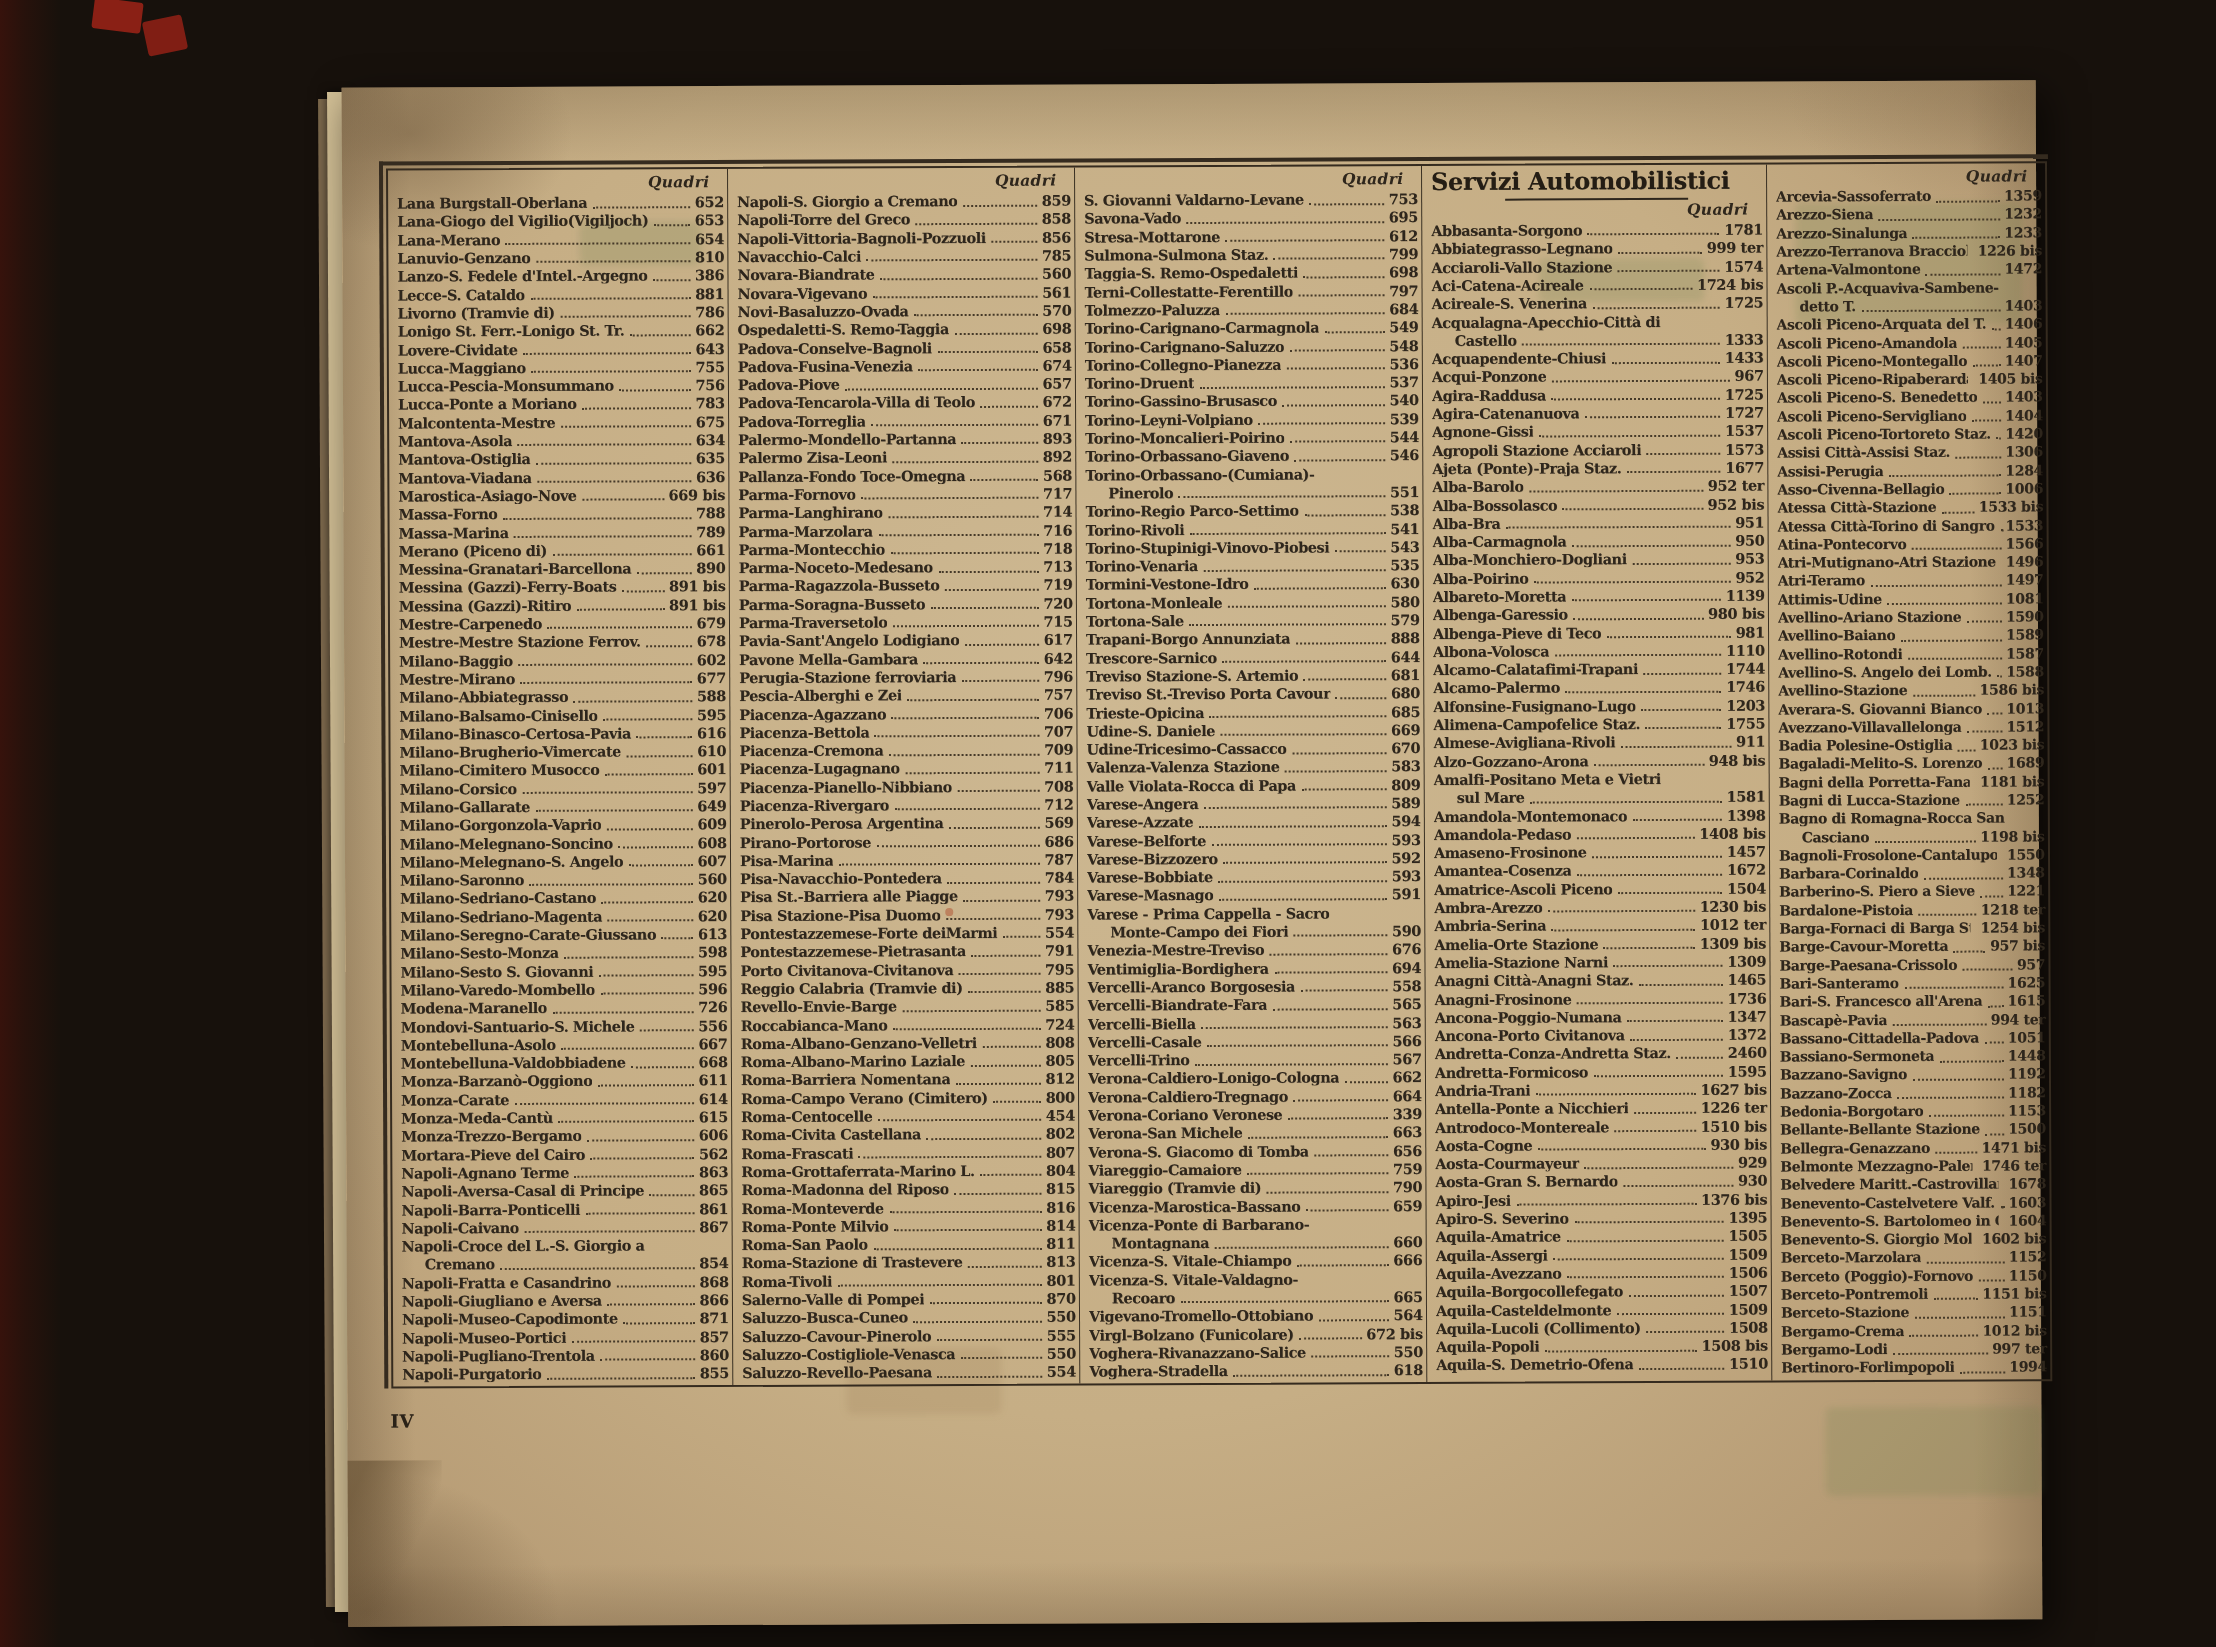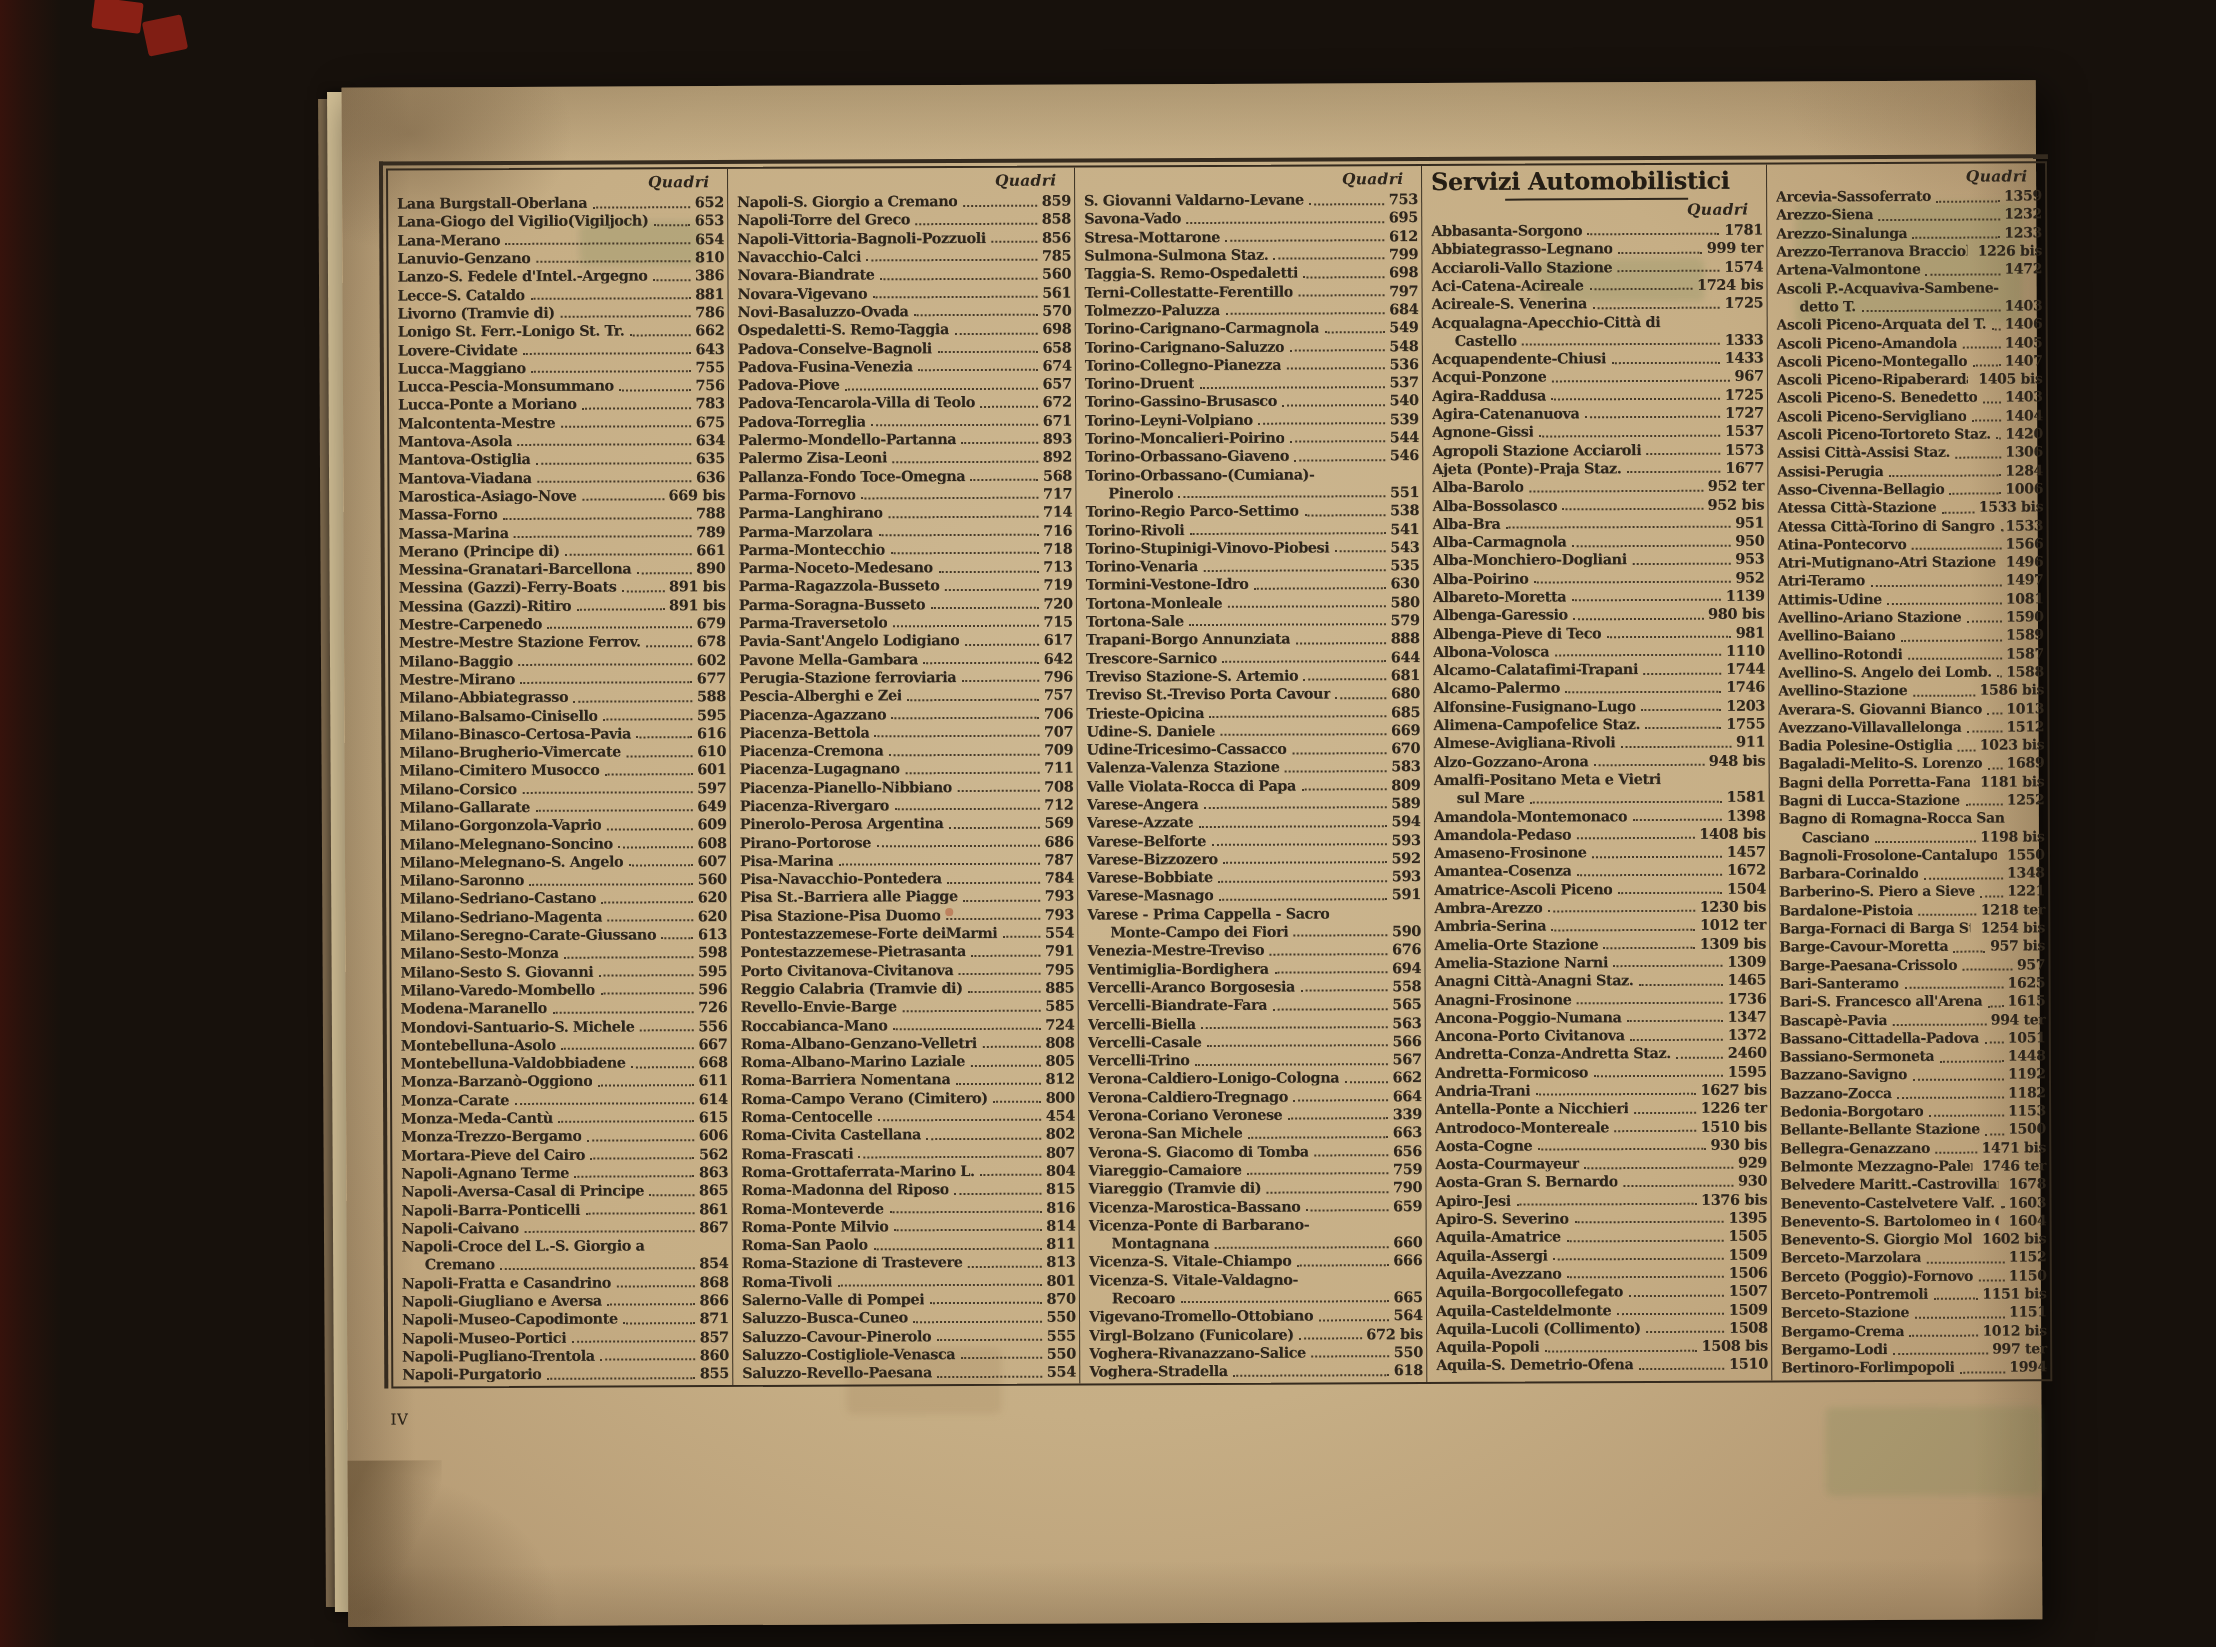--- a/index.html
+++ b/index.html
@@ -61,21 +61,21 @@
     font-size:14.4px;font-weight:700;color:#2e261c;white-space:nowrap;
     text-shadow:0.3px 0.3px 0 rgba(40,30,20,.35);
   }
   .c4 .row{font-size:14px;}
   .nm{flex-shrink:1;overflow:hidden;letter-spacing:-0.4px;}
   .nm.ind{margin-left:23px;text-align:center;}
   .lead{flex:1 1 0;min-width:0;border-bottom:2.2px dotted #463a29;margin:0 4.4px 3.9px 5.5px;align-self:flex-end;height:0;}
   .pg{flex-shrink:0;letter-spacing:-0.3px;}
   .suf{}
   .pagenum{
-    position:absolute;left:43px;top:1323px;font-size:15px;font-weight:400;
+    position:absolute;left:43px;top:1323px;font-size:18px;font-weight:700;
     color:#2a2218;letter-spacing:0.6px;text-shadow:0.3px 0.3px 0 rgba(40,30,20,.4);
   }
 </style>
 </head>
 <body>
 
 <div class="redmark" style="left:93px;top:0;width:49px;height:31px;transform:rotate(7deg);"></div>
 <div class="redmark" style="left:145px;top:17.7px;width:40px;height:35px;transform:rotate(-12deg);opacity:.8;"></div>
 
 <div class="undersheet" style="left:322px;top:99px;width:19px;height:1508px;"></div>
@@ -185,21 +185,21 @@
             <span class="nm">Massa-Forno</span>
             <span class="lead"></span>
             <span class="pg">788</span>
           </div>
           <div class="row">
             <span class="nm">Massa-Marina</span>
             <span class="lead"></span>
             <span class="pg">789</span>
           </div>
           <div class="row">
-            <span class="nm">Merano (Principe di)</span>
+            <span class="nm">Merano (Piceno di)</span>
             <span class="lead"></span>
             <span class="pg">661</span>
           </div>
           <div class="row">
             <span class="nm">Messina-Granatari-Barcellona</span>
             <span class="lead"></span>
             <span class="pg">890</span>
           </div>
           <div class="row">
             <span class="nm">Messina (Gazzi)-Ferry-Boats</span>

